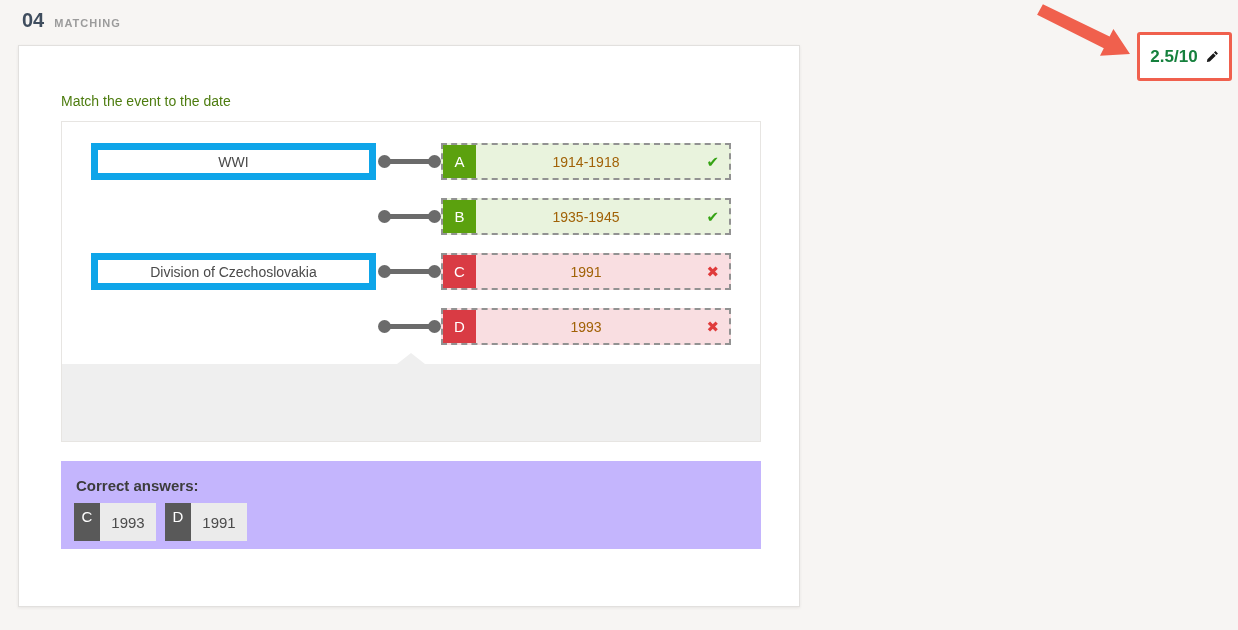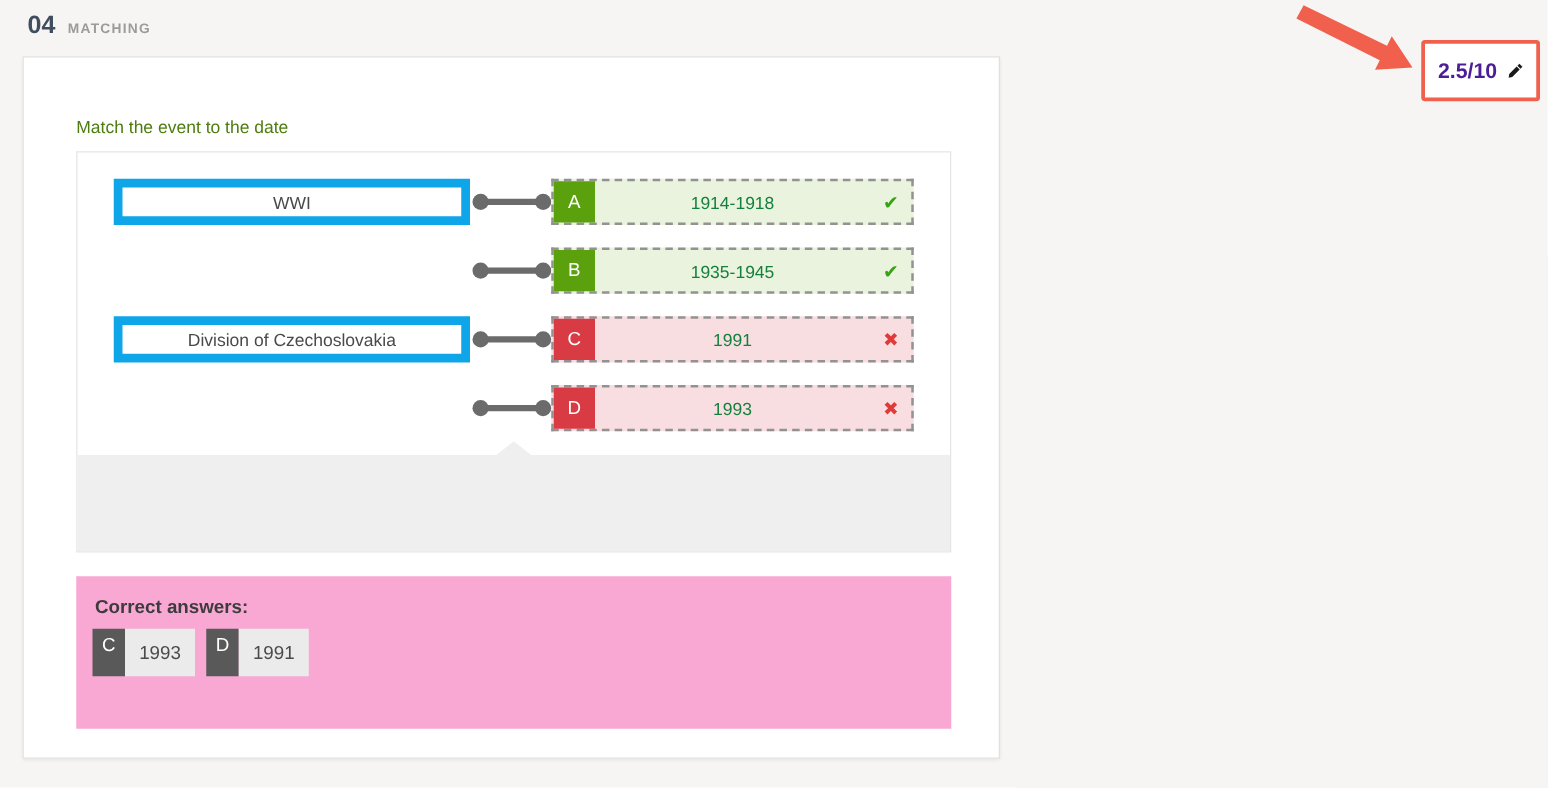--- a/index.html
+++ b/index.html
@@ -21,21 +21,21 @@
   
   .arrow-svg { position:absolute; left:1036px; top:4px; width:98px; height:58px; }
 
   
   .score-box {
     position:absolute; left:1137px; top:32px; width:95px; height:49px;
     background:#ffffff; border:3px solid #f0604d; border-radius:3px;
     display:flex; align-items:center; justify-content:center; gap:8px;
     cursor:pointer;
   }
-  .score-value { font-size:17px; font-weight:bold; color:#4c1d95; }
+  .score-value { font-size:17px; font-weight:bold; color:#15803d; }
   .pencil-svg { width:13px; height:13px; display:block; }
 
   
   .card {
     position:absolute; left:18px; top:45px; width:782px; height:562px;
     background:#ffffff; border:1px solid #e2e0de;
     box-shadow:0 1px 3px rgba(0,0,0,0.07);
   }
   .prompt { position:absolute; left:42px; top:47px; font-size:14px; color:#4d7c0f; }
 
@@ -67,43 +67,43 @@
   .answer-box.wrong   { background:#f9dee1; }
   .letter-sq {
     position:absolute; left:0; top:0; bottom:0; width:33px;
     display:flex; align-items:center; justify-content:center;
     color:#fff; font-size:15px;
   }
   .correct .letter-sq { background:#5ba10e; }
   .wrong   .letter-sq { background:#d93b44; }
   .answer-value {
     position:absolute; inset:0; display:flex; align-items:center; justify-content:center;
-    font-size:14px; color:#15803d;
+    font-size:14px; color:#a16207;
   }
   .mark {
     position:absolute; right:10px; top:0; bottom:0;
     display:flex; align-items:center;
     font-family:"DejaVu Sans",sans-serif; font-size:15px; font-weight:bold;
   }
   .mark.check { color:#35a314; }
   .mark.cross { color:#e03b3b; }
 
   
   .tray { position:absolute; left:0; bottom:0; width:100%; height:77px; background:#efefef; }
   .notch {
     position:absolute; top:-11px; left:50%; margin-left:-14px;
     width:0; height:0;
     border-left:14px solid transparent; border-right:14px solid transparent;
     border-bottom:11px solid #efefef;
   }
 
   
   .correct-section {
-    position:absolute; left:42px; top:415px; width:700px; height:122px;
-    background:#f9a8d4;
+    position:absolute; left:42px; top:415px; width:700px; height:88px;
+    background:#c4b5fd;
   }
   .ca-label { position:absolute; left:15px; top:16px; font-size:15px; font-weight:bold; color:#3c3c3c; }
   .chips { position:absolute; left:13px; top:42px; display:flex; gap:9px; }
   .chip { display:flex; height:38px; }
   .chip-letter {
     width:26px; background:#595959; color:#fff; font-size:15px;
     display:flex; justify-content:center; align-items:flex-start; padding-top:5px;
   }
   .chip-value {
     width:56px; background:#ebebeb; color:#4b4b4b; font-size:15px;

